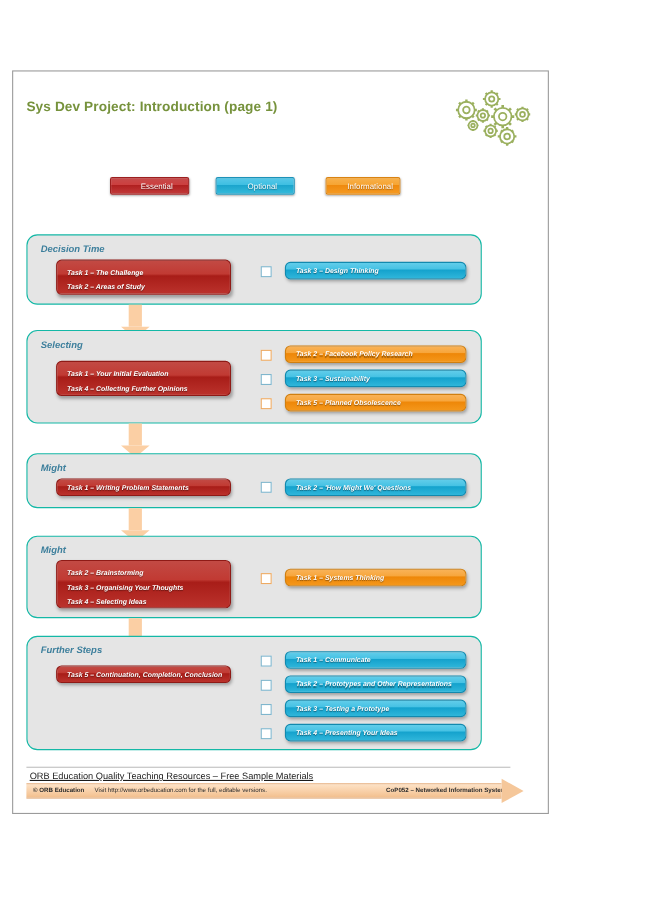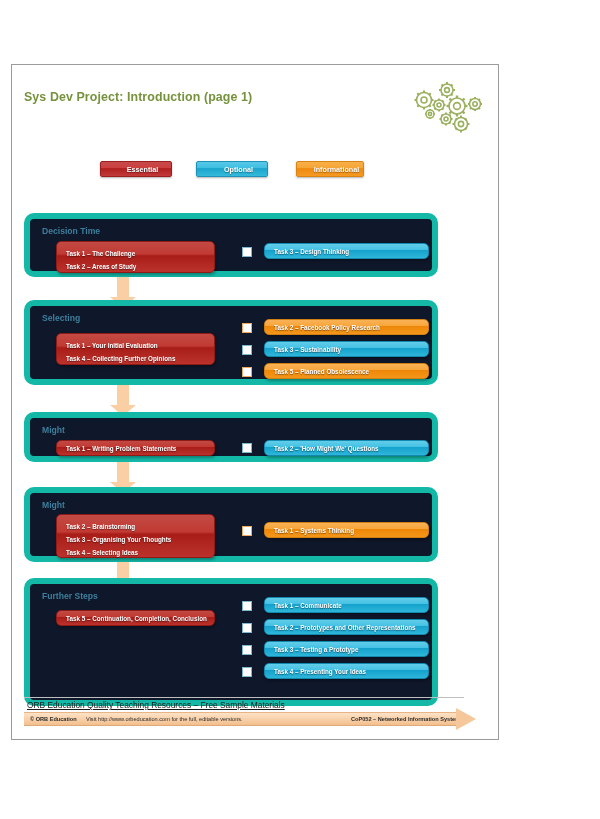--- a/index.html
+++ b/index.html
@@ -23,42 +23,43 @@
     white-space:nowrap;
   }
   .gear-logo{
     position:absolute;left:405px;top:78px;width:92px;height:62px;
   }
 
   
   .legend{position:absolute;left:100px;top:161px;width:300px;height:16px;}
   .legend-chip{
     position:absolute;top:0;height:16px;border-radius:2px;
-    font-size:7.2px;font-weight:bold;color:#ffffff;
+    font-size:7.2px;font-weight:normal;color:#ffffff;
     display:flex;align-items:center;justify-content:center;
     text-shadow:0 1px 1px rgba(0,0,0,.35);
     box-shadow:0 1px 2px rgba(0,0,0,.30);
     box-sizing:border-box;
     padding-left:13px;
   }
   .chip-essential{left:0;width:72px;
     background:linear-gradient(to bottom,#c64b4b 0%,#cc3f3f 42%,#b02020 47%,#c23a3a 100%);
     border:1px solid #9c1f1f;}
   .chip-optional{left:96px;width:72px;
     background:linear-gradient(to bottom,#57c8e8 0%,#3fbfe2 42%,#1ba5cd 47%,#35bada 100%);
     border:1px solid #1d92b8;}
   .chip-informational{left:196px;width:68px;
     background:linear-gradient(to bottom,#f8b04a 0%,#f6a534 42%,#ef8a0e 47%,#f59a22 100%);
     border:1px solid #d98312;}
 
   
   .panel{
     position:absolute;left:24px;width:414px;
-    border:6px solid #14b8a6;border-radius:10px;box-sizing:border-box;
-    background:#0f172a;
+    border:1px solid #14b8a6;border-radius:10px;box-sizing:border-box;
+    background:#e5e5e5;
+    font-style:italic;
   }
   .panel-title{
     position:absolute;left:12px;top:7px;
     font-size:8.6px;font-weight:bold;color:#3d7f9c;white-space:nowrap;
   }
 
   
   .task{
     position:absolute;border-radius:5px;box-sizing:border-box;
     display:flex;align-items:center;
@@ -326,21 +327,21 @@
   </div>
   <div class="checkbox orange" style="left:212px;top:33px;"></div>
   <div class="task orange" style="left:234px;top:29px;width:165px;height:16px;">Task 1 – Systems Thinking</div>
 </div>
 
 <div class="arrow" style="left:110px;top:562px;height:31px;">
   <div class="shaft" style="height:20px;"></div>
   <div class="head" style="top:20px;"></div>
 </div>
 
-<div class="panel" style="top:578px;height:128px;padding-left:32px;">
+<div class="panel" style="top:578px;height:104px;padding-left:32px;">
   <div class="panel-title">Further Steps</div>
   <div class="task red" style="left:26px;top:26px;width:159px;height:16px;">Task 5 – Continuation, Completion, Conclusion</div>
 
   <div class="checkbox blue" style="left:212px;top:17px;"></div>
   <div class="task blue" style="left:234px;top:13px;width:165px;height:16px;">Task 1 – Communicate</div>
 
   <div class="checkbox blue" style="left:212px;top:39px;"></div>
   <div class="task blue" style="left:234px;top:35px;width:165px;height:16px;">Task 2 – Prototypes and Other Representations</div>
 
   <div class="checkbox blue" style="left:212px;top:61px;"></div>

